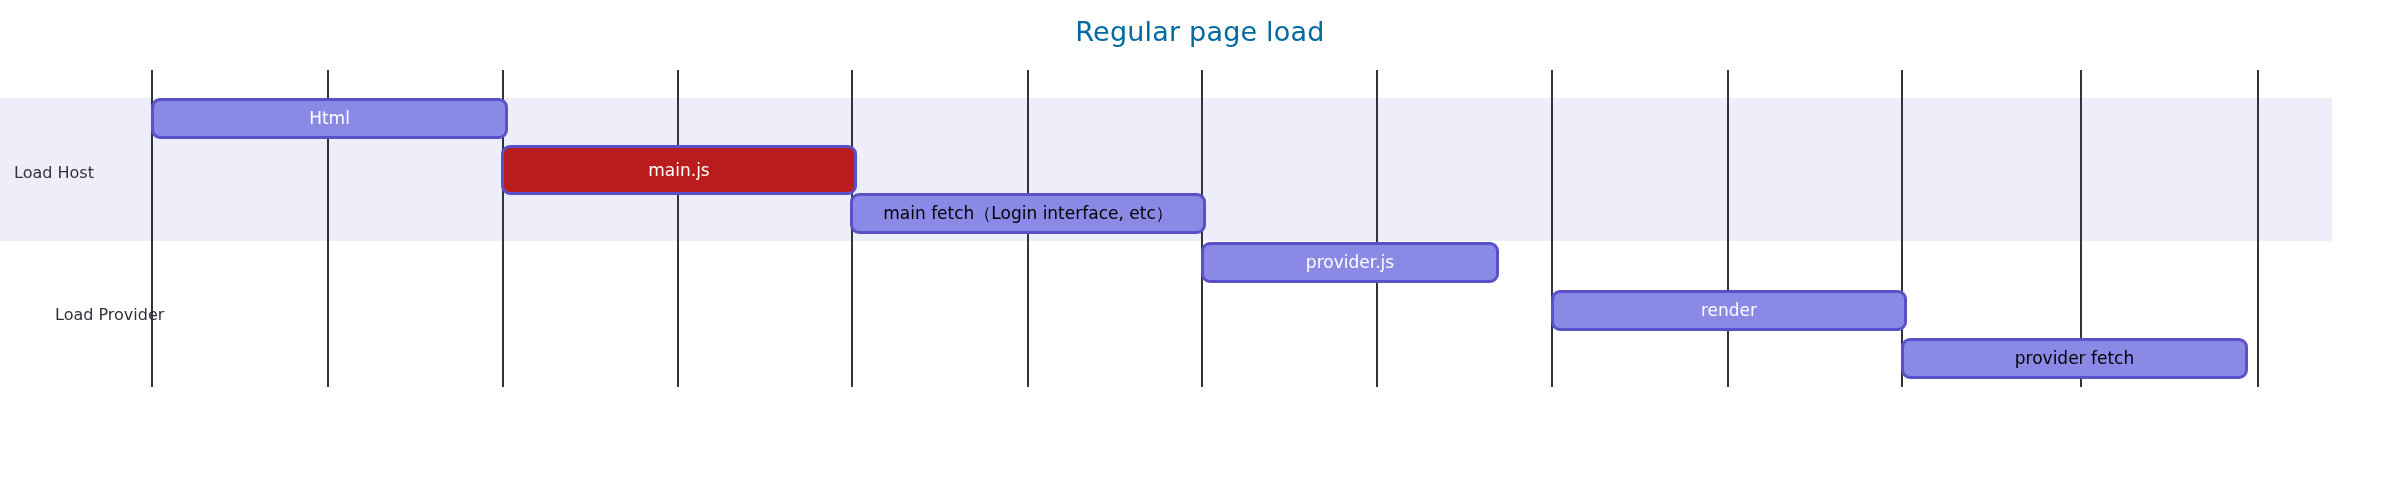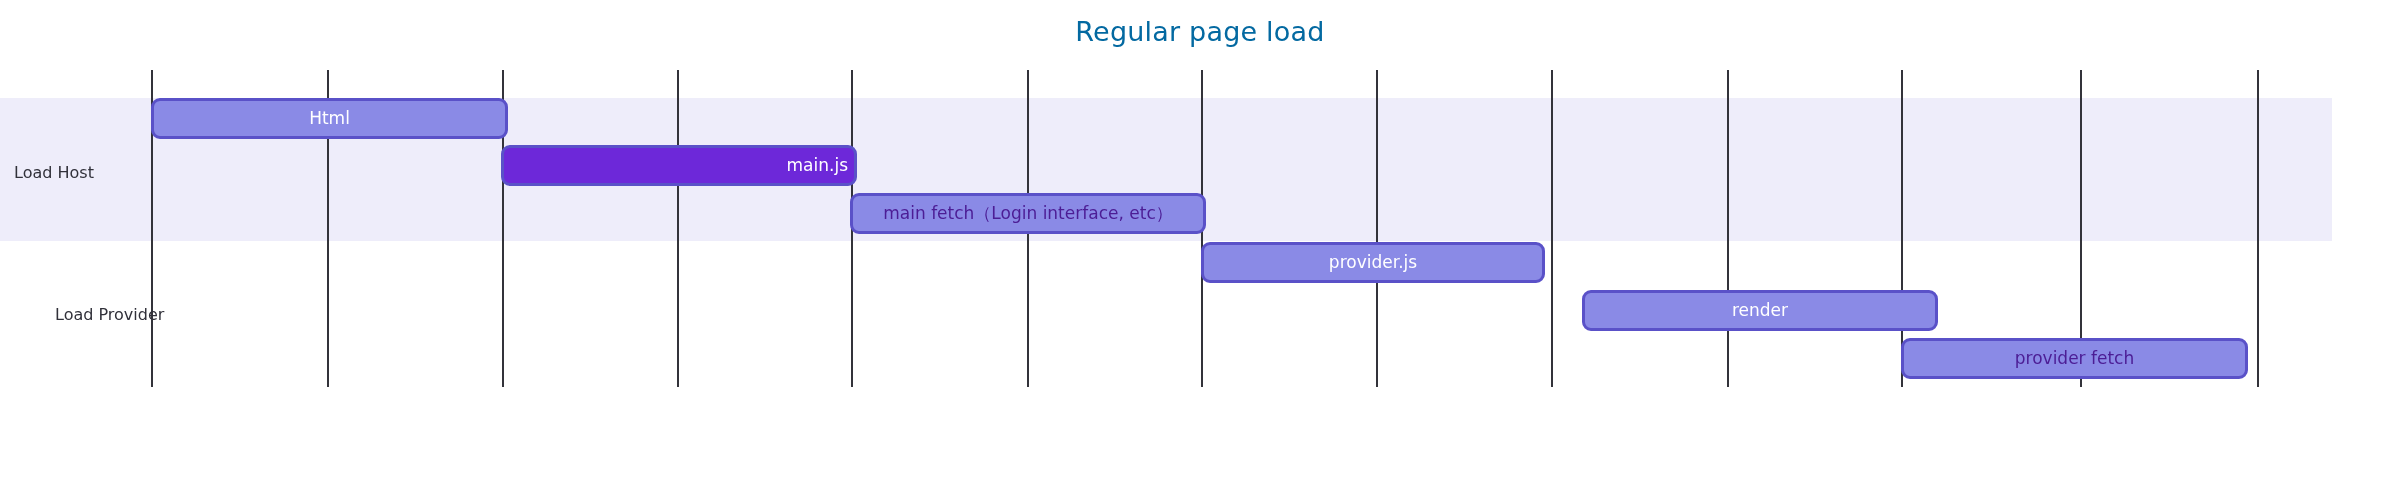--- a/index.html
+++ b/index.html
@@ -109,33 +109,33 @@
     </div>
 
   <div class="section-label" id="section-label-0" style="top: 172px;">Load Host</div>
 
   <div class="section-label" id="section-label-1" style="top: 314px; margin-left: 41px;">Load Provider</div>
 
   <div class="task-bar" id="bar-0-0" style="left: 151px; width: 357px; top: 98px; height: 41px; background: rgb(138, 138, 230); border-color: rgb(90, 81, 200);">
     <span class="task-label" style="color: rgb(255, 255, 255);">Html</span>
   </div>
 
-  <div class="task-bar" id="bar-0-1" style="left: 501px; width: 356px; top: 145px; height: 41px; background: #6d28d9; border-color: rgb(90, 81, 200); justify-content: flex-end;">
+  <div class="task-bar" id="bar-0-1" style="left: 501px; width: 356px; top: 145px; height: 50px; background: #b91c1c; border-color: rgb(90, 81, 200);">
     <span class="task-label" style="color: rgb(255, 255, 255);">main.js</span>
   </div>
 
   <div class="task-bar" id="bar-0-2" style="left: 850px; width: 356px; top: 193px; height: 41px; background: rgb(138, 138, 230); border-color: rgb(90, 81, 200);">
-    <span class="task-label" style="color: #4c1d95;">main fetch（Login interface, etc）</span>
+    <span class="task-label" style="color: #000000;">main fetch（Login interface, etc）</span>
   </div>
 
-  <div class="task-bar" id="bar-1-0" style="left: 1201px; width: 344px; top: 242px; height: 41px; background: rgb(138, 138, 230); border-color: rgb(90, 81, 200);">
+  <div class="task-bar" id="bar-1-0" style="left: 1201px; width: 298px; top: 242px; height: 41px; background: rgb(138, 138, 230); border-color: rgb(90, 81, 200);">
     <span class="task-label" style="color: rgb(255, 255, 255);">provider.js</span>
   </div>
 
-  <div class="task-bar" id="bar-1-1" style="left: 1551px; width: 356px; top: 290px; height: 41px; background: rgb(138, 138, 230); border-color: rgb(90, 81, 200); margin-left: 31px;">
+  <div class="task-bar" id="bar-1-1" style="left: 1551px; width: 356px; top: 290px; height: 41px; background: rgb(138, 138, 230); border-color: rgb(90, 81, 200);">
     <span class="task-label" style="color: rgb(255, 255, 255);">render</span>
   </div>
 
   <div class="task-bar" id="bar-1-2" style="left: 1901px; width: 347px; top: 338px; height: 41px; background: rgb(138, 138, 230); border-color: rgb(90, 81, 200);">
-    <span class="task-label" style="color: #4c1d95;">provider fetch</span>
+    <span class="task-label" style="color: #000000;">provider fetch</span>
   </div>
 
 </div>
 
 </body></html>

